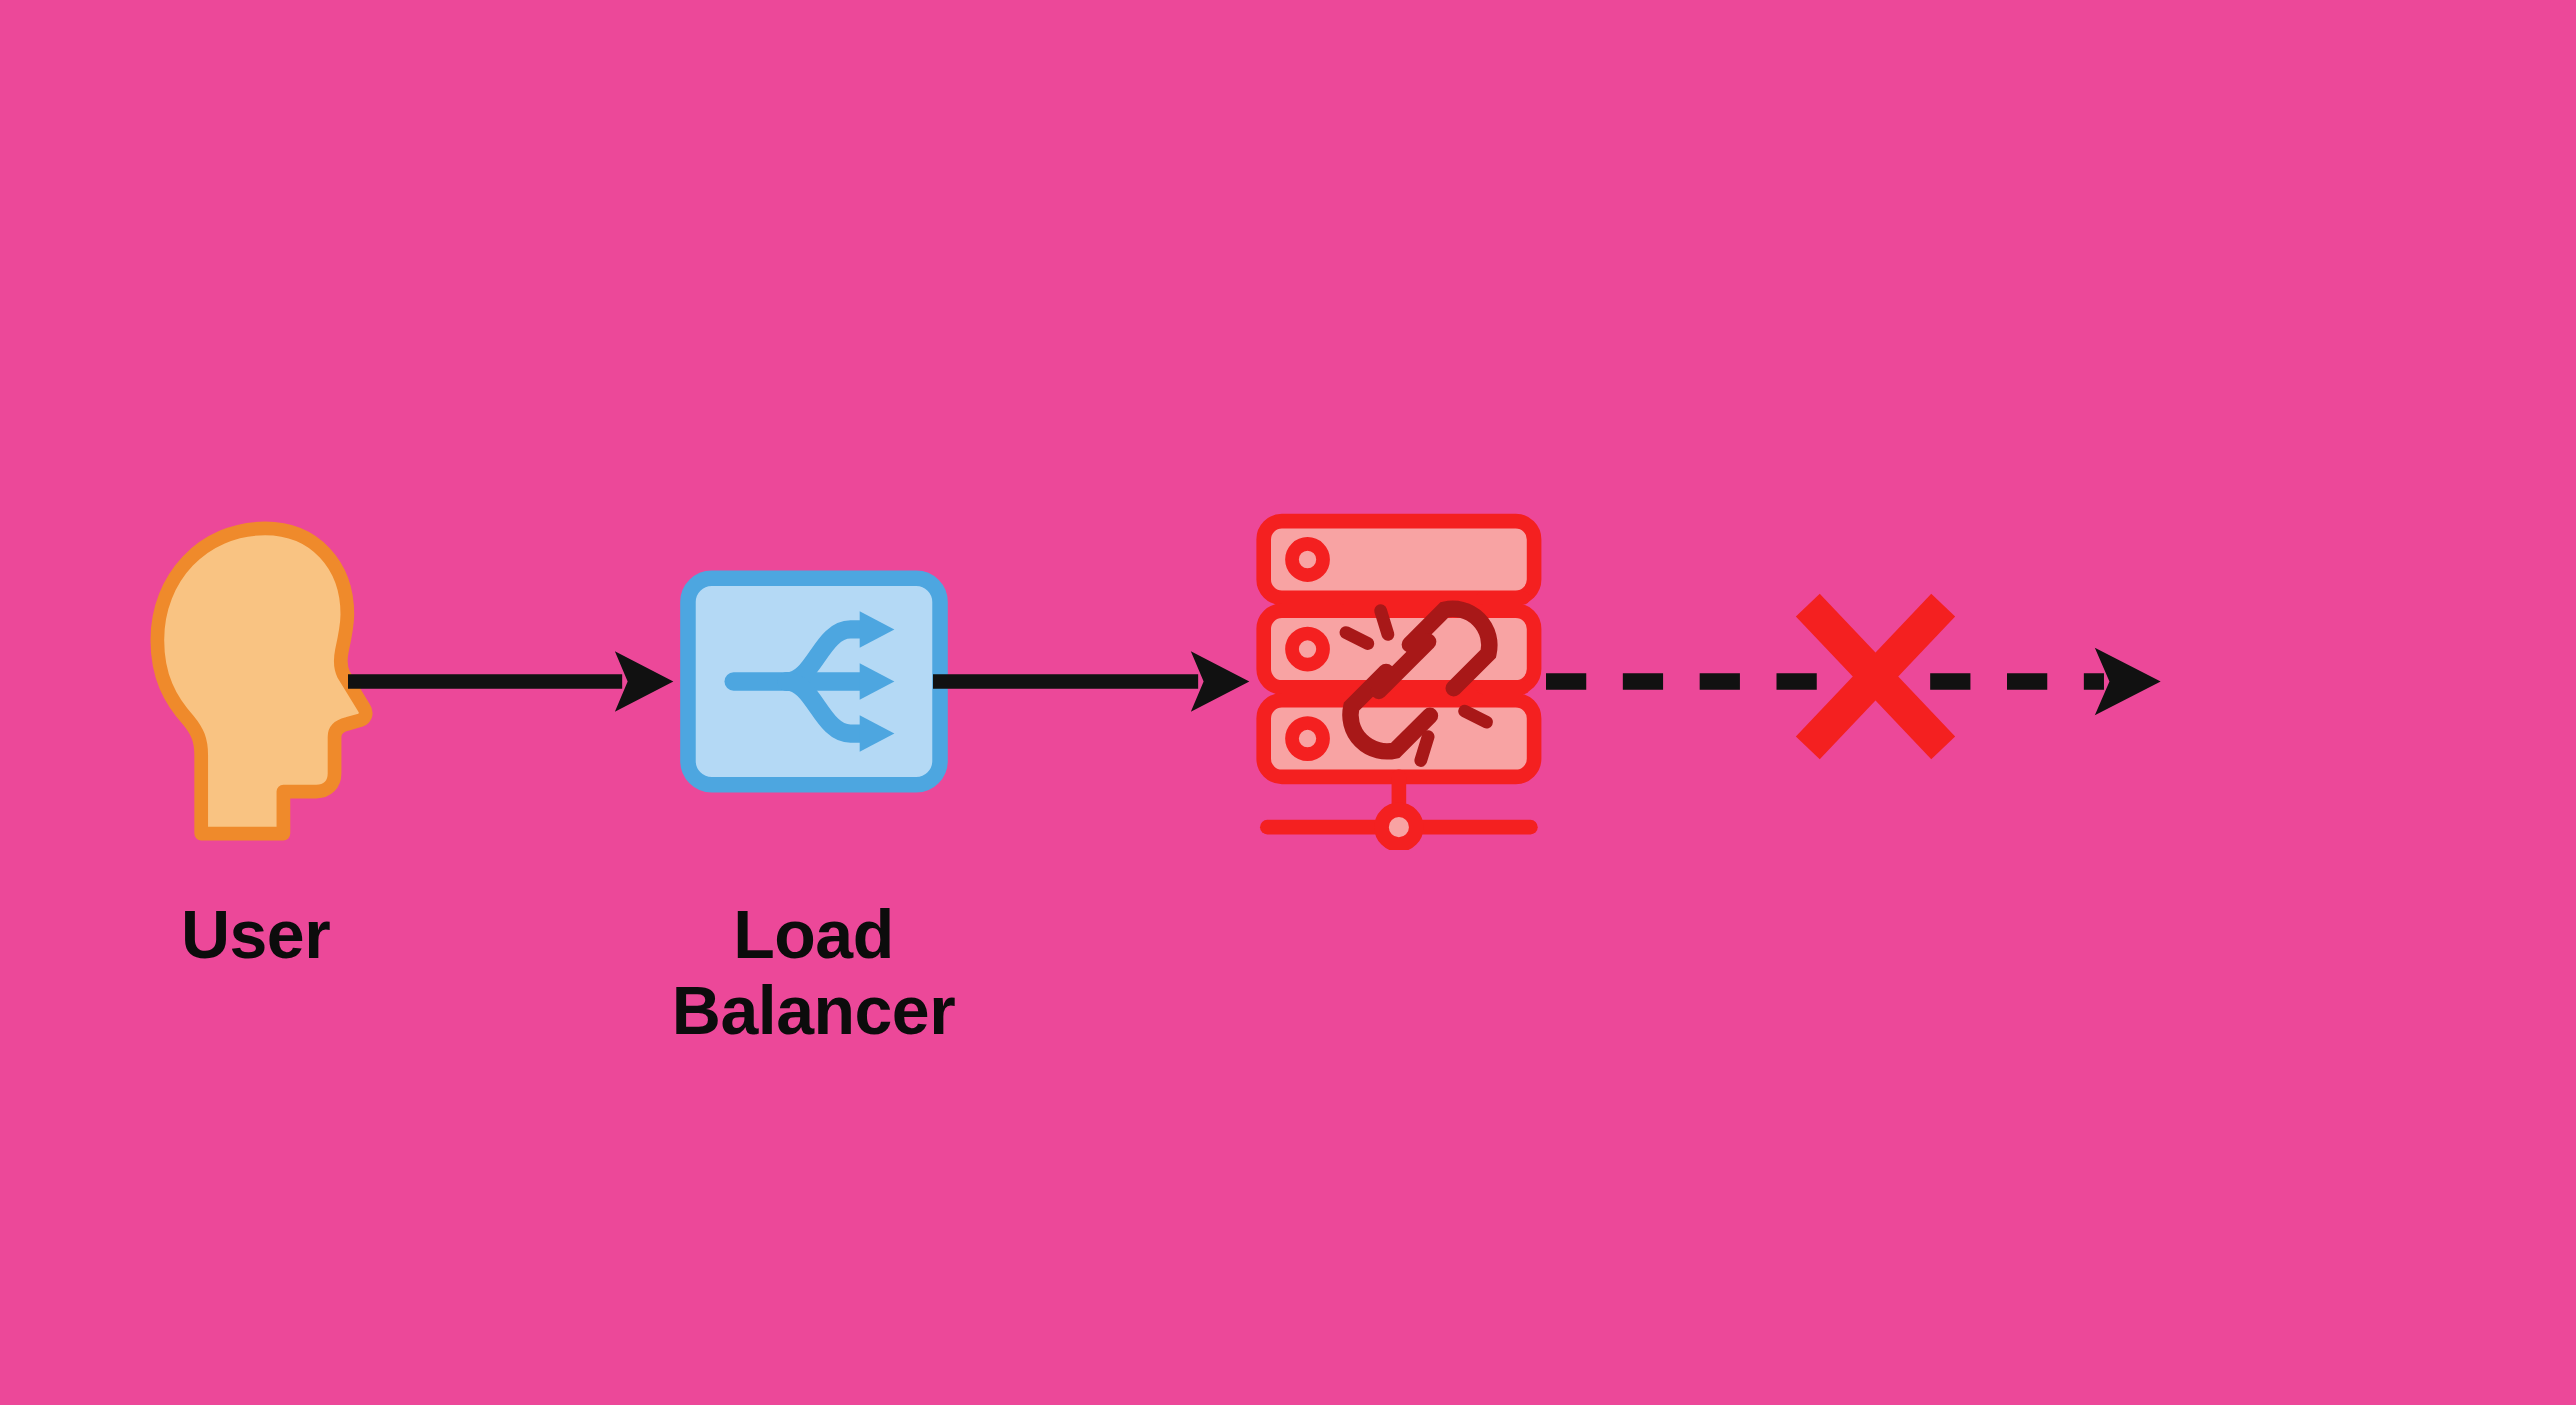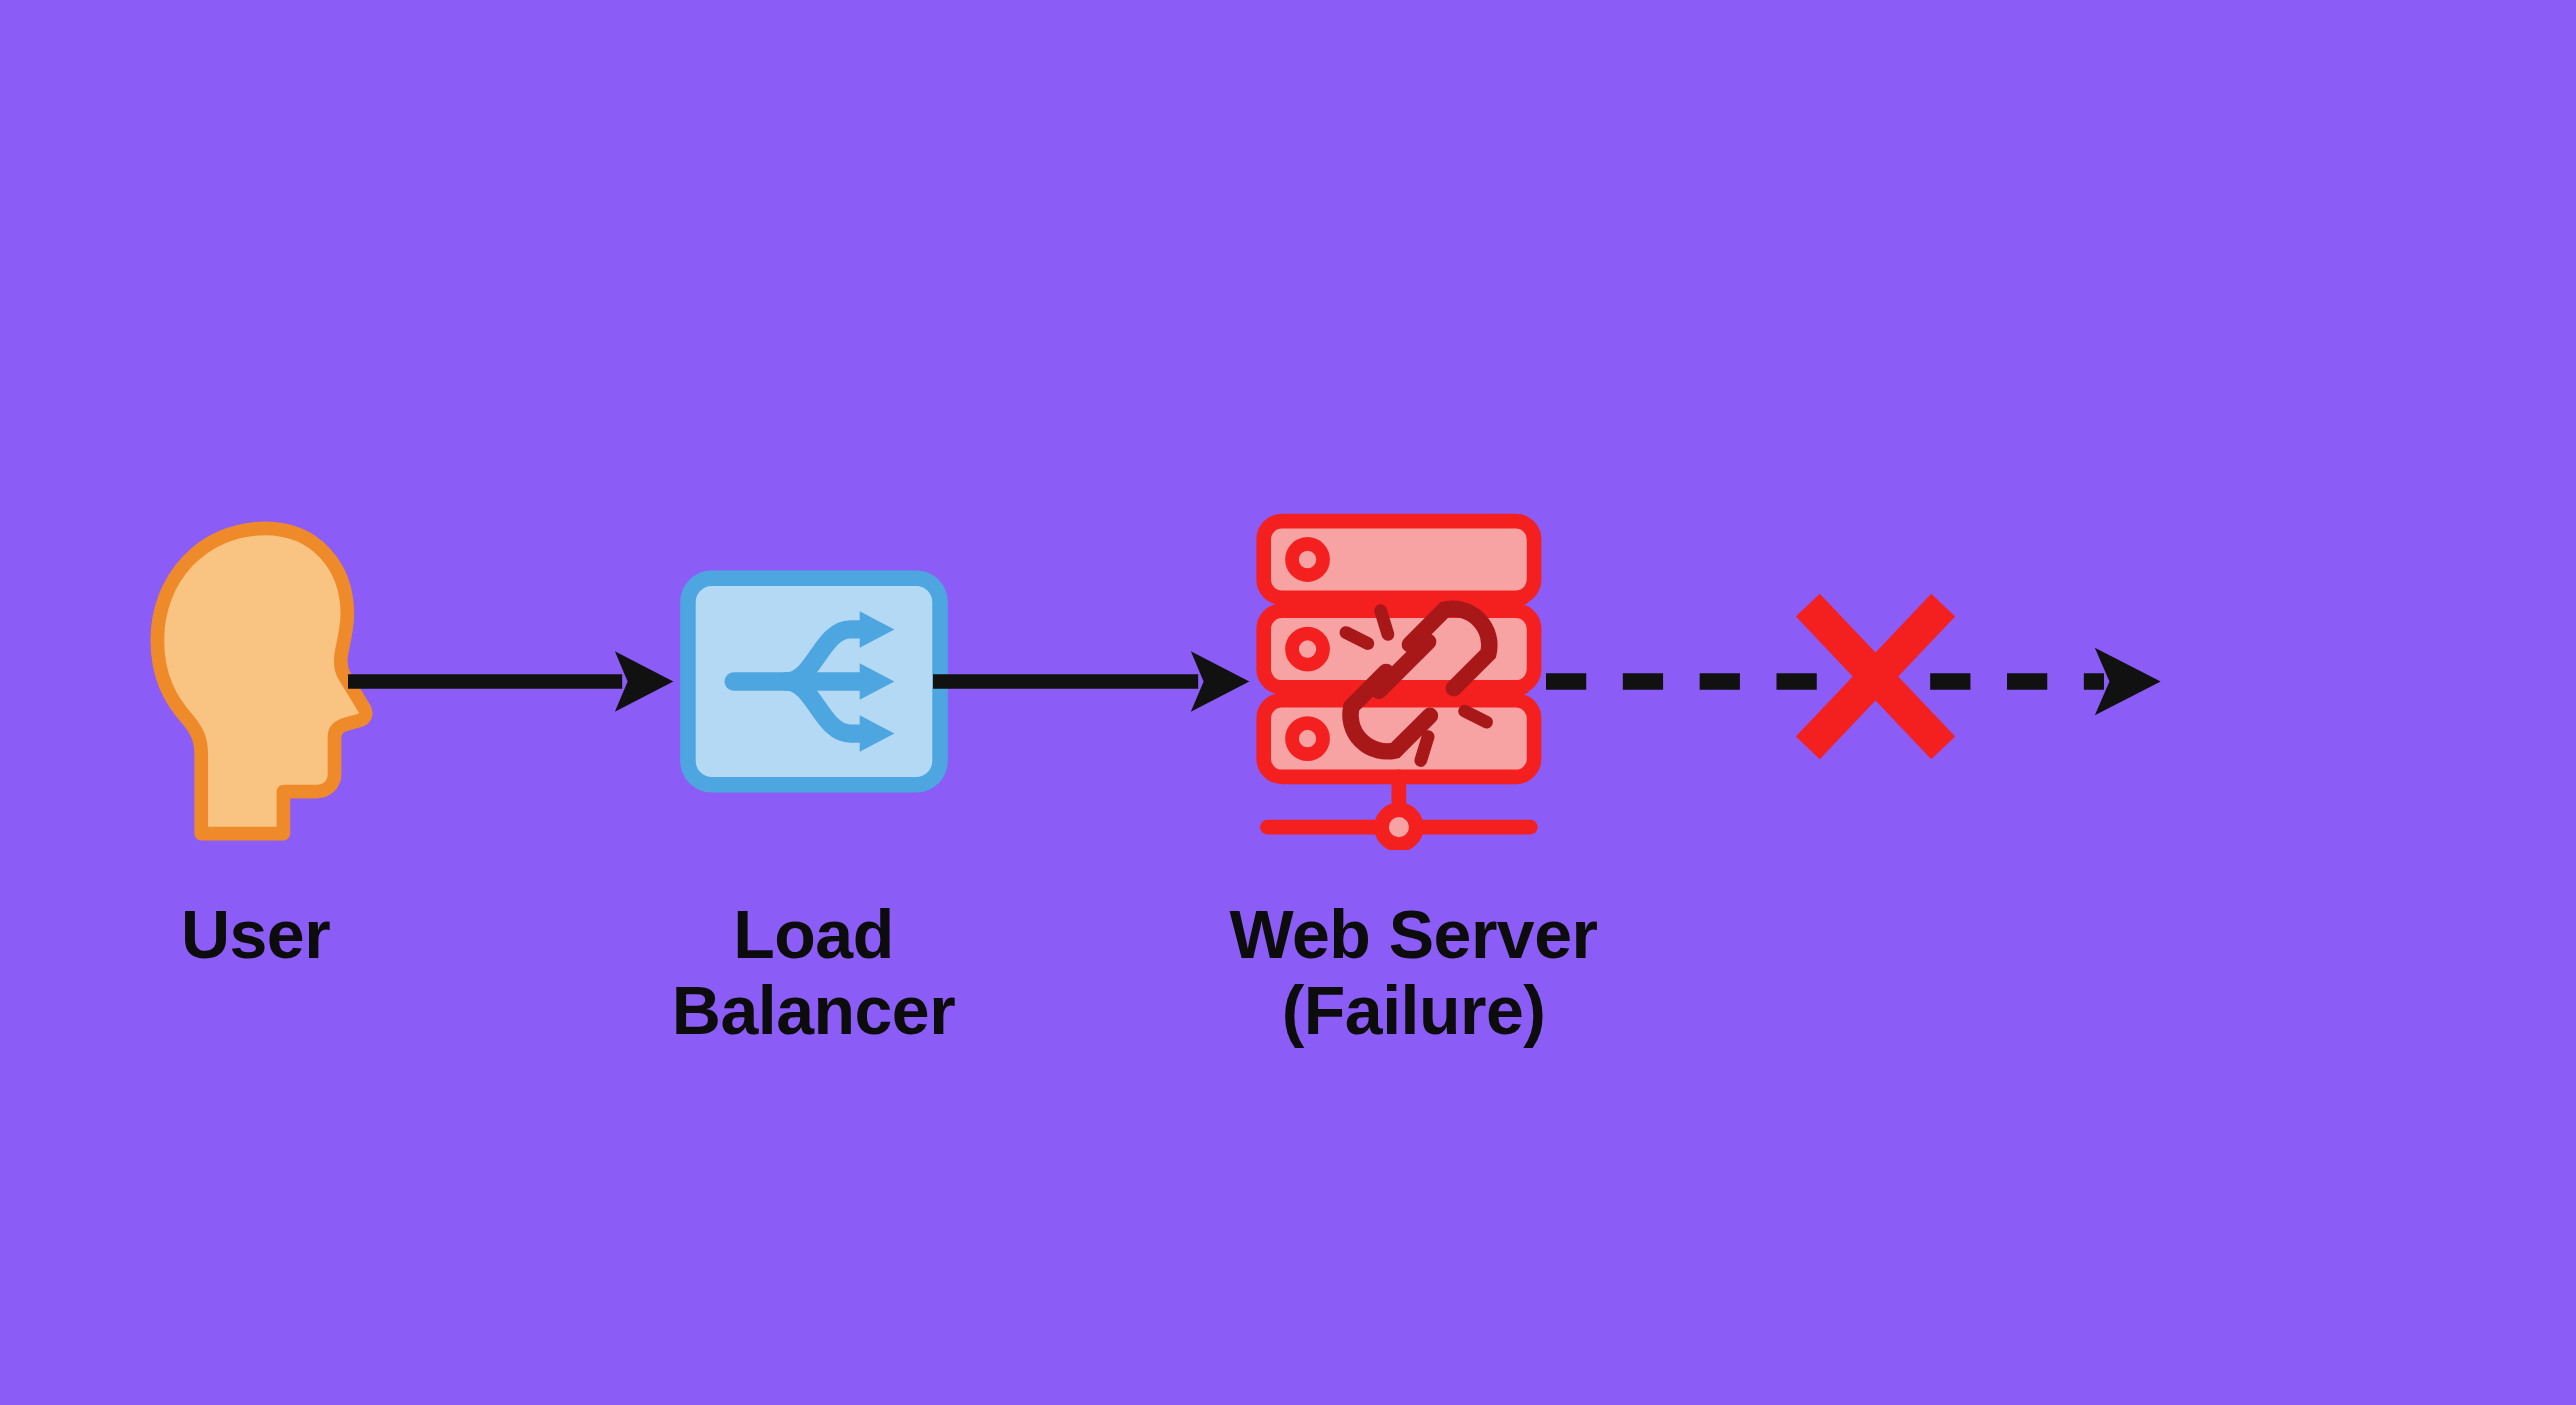--- a/index.html
+++ b/index.html
@@ -5,21 +5,21 @@
 <style>
   html, body {
     margin: 0;
     padding: 0;
     background: #ffffff;
   }
   #canvas {
     position: relative;
     width: 2576px;
     height: 1405px;
-    background: #8b5cf6;
+    background: #ec4899;
     overflow: hidden;
     font-family: "Liberation Sans", "DejaVu Sans", sans-serif;
   }
 
   
   .node {
     position: absolute;
     display: flex;
     flex-direction: column;
     align-items: center;
@@ -176,22 +176,20 @@
         </g>
 
         <g stroke="#a81818" stroke-width="14" stroke-linecap="round">
           <line x1="144" y1="108" x2="152" y2="134"></line>
           <line x1="106" y1="132" x2="130" y2="144"></line>
           <line x1="236" y1="218" x2="260" y2="230"></line>
           <line x1="196" y1="246" x2="188" y2="272"></line>
         </g>
       </svg>
     </div>
-    <div class="node-label">Web Server
-(Failure)</div>
   </div>
 
 
   <div class="connector" id="arrow-user-lb">
     <svg width="329" height="101" viewBox="0 0 360 110">
       <line x1="0" y1="55" x2="300" y2="55" stroke="#111111" stroke-width="16"></line>
       <path d="M292 22 L 356 55 L 292 88 L 306 55 Z" fill="#111111"></path>
     </svg>
   </div>
 

